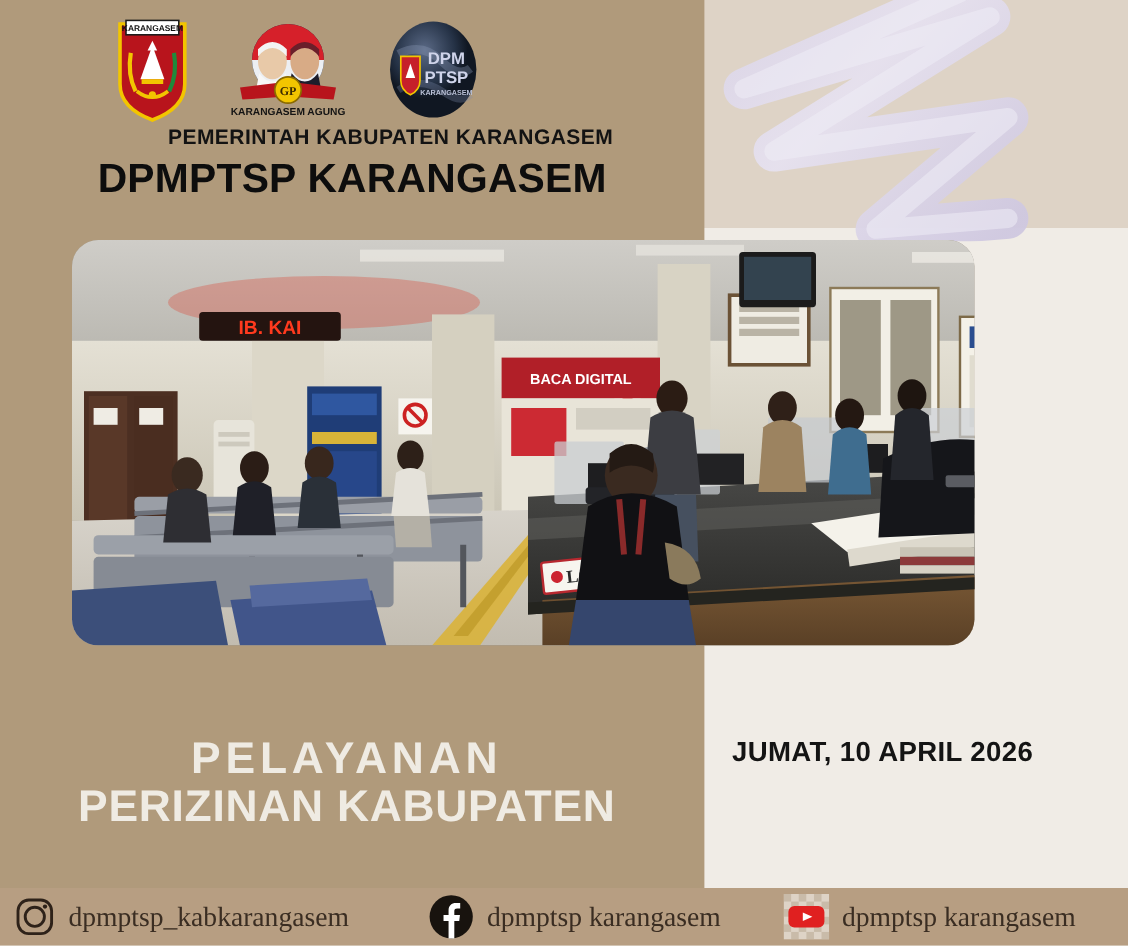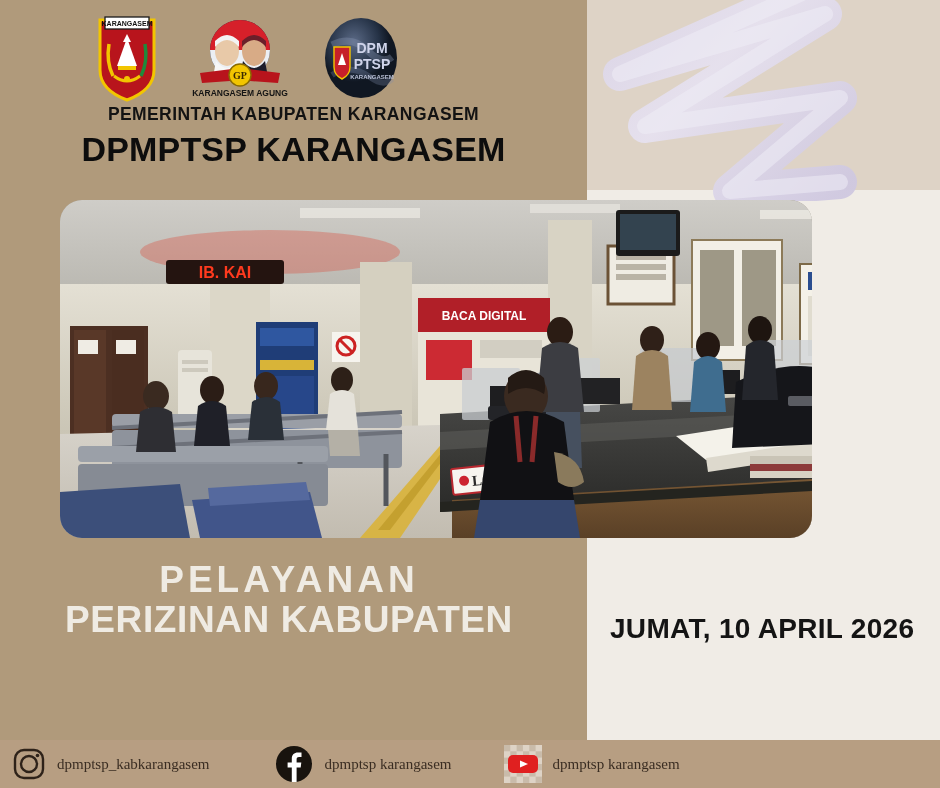--- a/index.html
+++ b/index.html
@@ -70,20 +70,21 @@
 
   .hdr-line1 {
     position: absolute;
     left: 0; top: 104px;
     width: 587px;
     text-align: center;
     font-size: 17.5px;
     font-weight: bold;
     letter-spacing: 0.4px;
     color: #131313;
+    padding-left: 32px;
   }
   .hdr-line2 {
     position: absolute;
     left: 0; top: 130px;
     width: 587px;
     text-align: center;
     font-size: 34px;
     font-weight: bold;
     letter-spacing: 0.2px;
     color: #0d0d0d;
@@ -96,59 +97,59 @@
     width: 752px; height: 338px;
     border-radius: 22px;
     overflow: hidden;
     background: #9a9081;
   }
   .photo-svg { display: block; width: 840px; height: 338px; }
 
   
   .headline {
     position: absolute;
-    left: 0px; top: 560px;
+    left: 0px; top: 612px;
     width: 578px;
     text-align: center;
     color: #efebe3;
     font-size: 37px;
     font-weight: bold;
     line-height: 1.07;
     letter-spacing: 1.2px;
   }
   .headline .l1 { letter-spacing: 4px; }
   .headline .l2 { letter-spacing: 0.6px; }
   .headline .l3 { letter-spacing: 2.4px; }
 
   
   .date-text {
     position: absolute;
     left: 610px; top: 613px;
     width: 320px;
-    font-size: 28px;
+    font-size: 23px;
     font-weight: bold;
     letter-spacing: 0.3px;
     color: #141414;
   }
 
   
   .social-row {
     position: absolute;
     left: 0; top: 740px;
     width: 940px; height: 48px;
     display: flex;
     align-items: center;
   }
   .social {
     display: flex;
     align-items: center;
     gap: 11px;
     color: #3a2d22;
     font-family: "Liberation Serif", serif;
-    font-size: 15px;
+    font-size: 23px;
     white-space: nowrap;
   }
   .social.ig { margin-left: 12px; }
   .social.fb { margin-left: 66px; }
   .social.yt { margin-left: 52px; }
   .s-icon { flex: 0 0 auto; display: block; }
   .s-label { line-height: 1; }
 </style>
 </head>
 <body>

